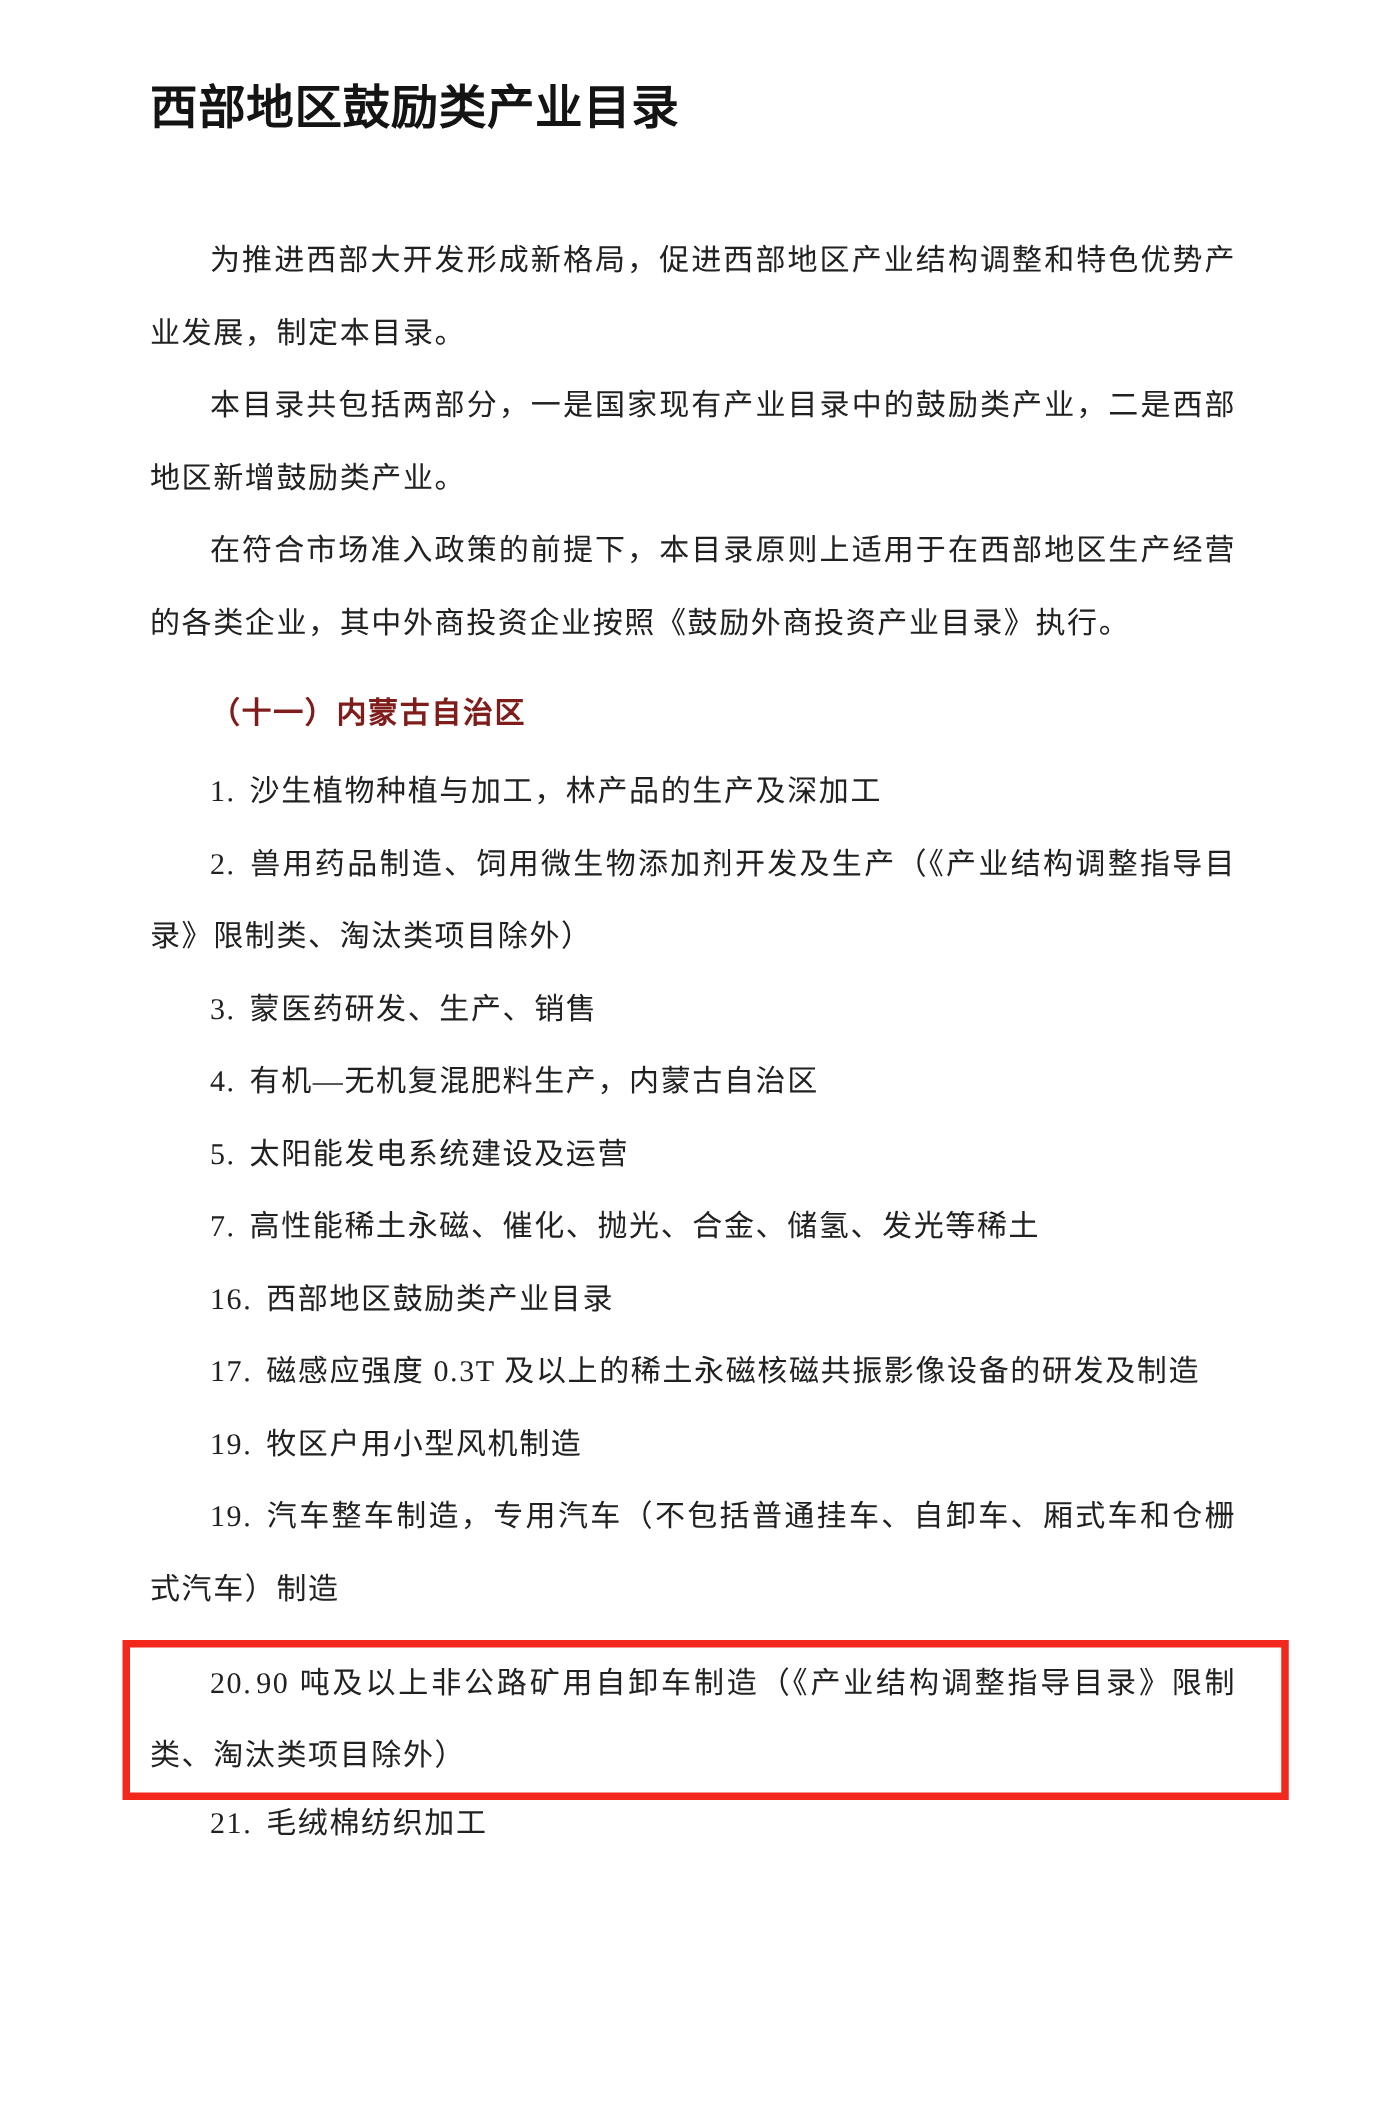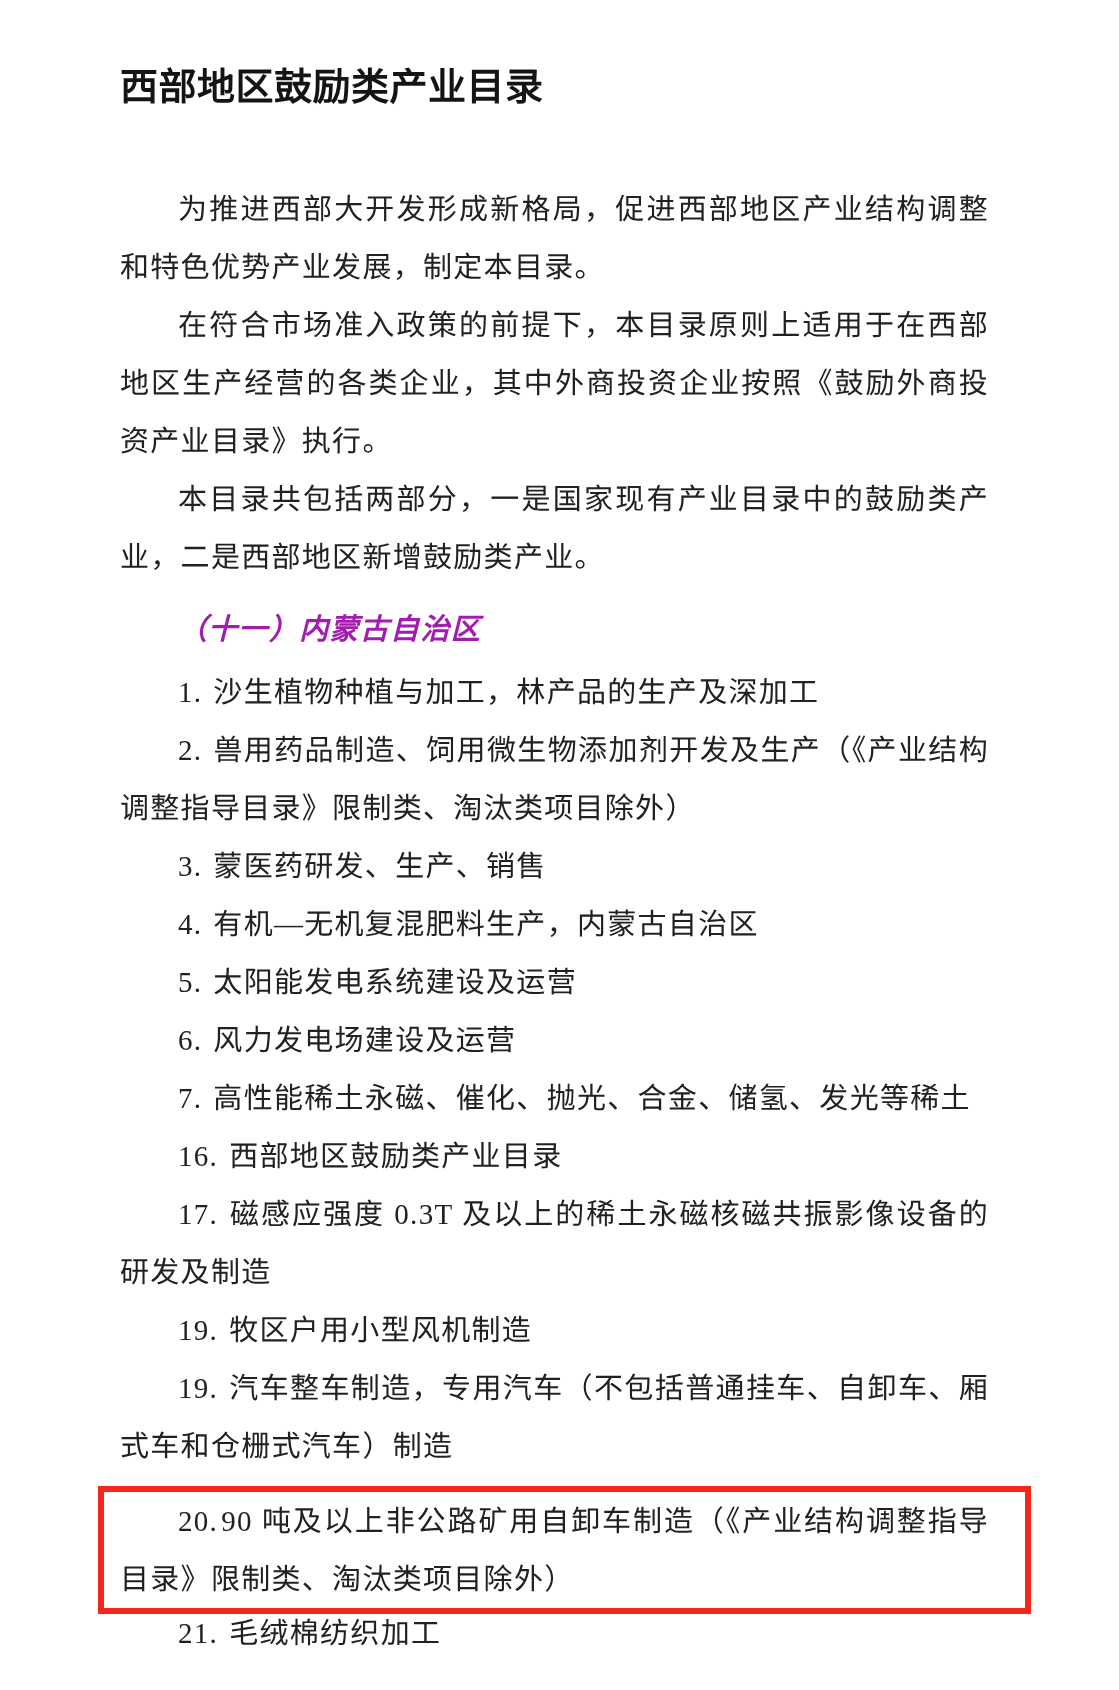--- a/index.html
+++ b/index.html
@@ -19,64 +19,62 @@
   .doc-title {
     margin: 64px 0 70px 0;
     font-size: 38px;
     line-height: 46px;
     font-weight: 700;
     letter-spacing: 0.5px;
     color: #141414;
   }
   p.line {
     margin: 0;
-    font-size: 29px;
+    font-size: 24px;
     line-height: 58px;
     letter-spacing: 1.3px;
     text-align: justify;
     text-justify: inter-character;
   }
   .indent { text-indent: 2em; }
   .section-heading {
     font-weight: 700;
     margin-top: 14px !important;
     margin-bottom: 5px !important;
-    color: #a21caf;
-    font-style: italic;
+    color: #7f1d1d;
   }
   .item { text-indent: 2em; }
   .num { margin-right: 11px; }
   .highlight-box {
     border: 6px solid #eab308;
     margin: 11px -42px -10px -22px;
     padding: 0 36px 0 16px;
     background: transparent;
   }
   .highlight-box .num { margin-right: 3px; }
 </style>
 </head>
 <body>
 
 <div class="page">
   <div class="content">
 
     <h1 class="doc-title">西部地区鼓励类产业目录</h1>
 
     <p class="line indent">为推进西部大开发形成新格局，促进西部地区产业结构调整和特色优势产业发展，制定本目录。</p>
+    <p class="line indent">本目录共包括两部分，一是国家现有产业目录中的鼓励类产业，二是西部地区新增鼓励类产业。</p>
     <p class="line indent">在符合市场准入政策的前提下，本目录原则上适用于在西部地区生产经营的各类企业，其中外商投资企业按照《鼓励外商投资产业目录》执行。</p>
-    <p class="line indent">本目录共包括两部分，一是国家现有产业目录中的鼓励类产业，二是西部地区新增鼓励类产业。</p>
 
     <p class="line indent section-heading">（十一）内蒙古自治区</p>
 
     <p class="line item"><span class="num">1.</span><span>沙生植物种植与加工，林产品的生产及深加工</span></p>
     <p class="line item"><span class="num">2.</span><span>兽用药品制造、饲用微生物添加剂开发及生产（《产业结构调整指导目录》限制类、淘汰类项目除外）</span></p>
     <p class="line item"><span class="num">3.</span><span>蒙医药研发、生产、销售</span></p>
     <p class="line item"><span class="num">4.</span><span>有机—无机复混肥料生产，内蒙古自治区</span></p>
     <p class="line item"><span class="num">5.</span><span>太阳能发电系统建设及运营</span></p>
-    <p class="line item"><span class="num">6.</span><span>风力发电场建设及运营</span></p>
     <p class="line item"><span class="num">7.</span><span>高性能稀土永磁、催化、抛光、合金、储氢、发光等稀土</span></p>
     <p class="line item"><span class="num">16.</span><span>西部地区鼓励类产业目录</span></p>
     <p class="line item"><span class="num">17.</span><span>磁感应强度 0.3T 及以上的稀土永磁核磁共振影像设备的研发及制造</span></p>
     <p class="line item"><span class="num">19.</span><span>牧区户用小型风机制造</span></p>
     <p class="line item"><span class="num">19.</span><span>汽车整车制造，专用汽车（不包括普通挂车、自卸车、厢式车和仓栅式汽车）制造</span></p>
 
     <div class="highlight-box" style="border-color: rgb(242, 40, 28);">
       <p class="line item"><span class="num">20.</span><span>90 吨及以上非公路矿用自卸车制造（《产业结构调整指导目录》限制类、淘汰类项目除外）</span></p>
     </div>
 

